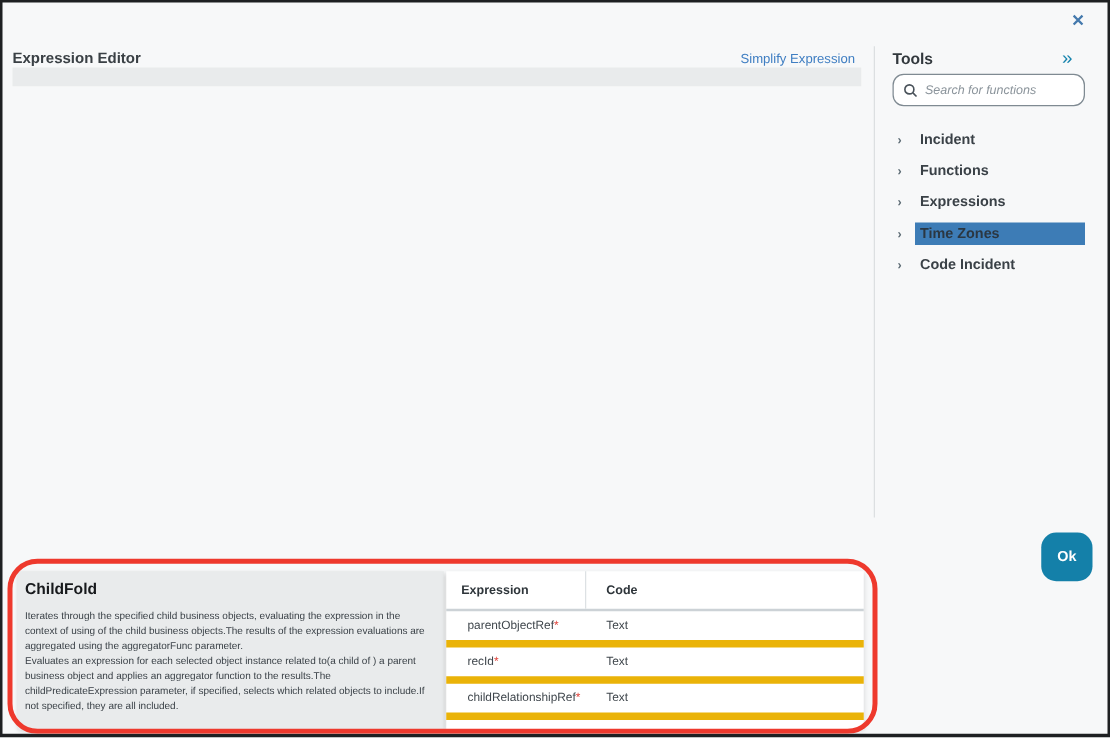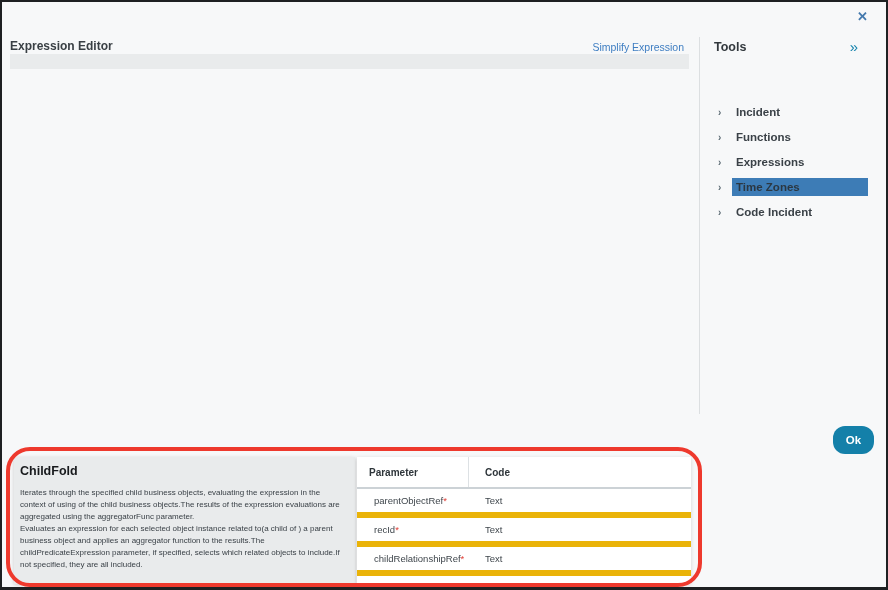--- a/index.html
+++ b/index.html
@@ -63,21 +63,21 @@
 
   .tree { position:absolute; left:716px; top:100px; width:150px; }
   .tree-item { display:flex; align-items:center; height:20px; margin-bottom:5px; cursor:pointer; }
   .chev { width:14px; color:#5d6c75; font-size:10px; font-weight:700; }
   .tree-label-wrap {
     flex:1; padding:3px 4px; font-weight:700; font-size:11.5px; color:#3a4147;
   }
   .tree-item.selected .tree-label-wrap { color:#2b3742; }
 
   .ok-btn {
-    position:absolute; left:831px; top:424px; width:41px; height:28px;
+    position:absolute; left:831px; top:424px; width:41px; height:39px;
     border:none; border-radius:12px; background:#1480a9; color:#fff;
     font-family:"Liberation Sans", sans-serif; font-size:11.5px; font-weight:700;
     cursor:pointer;
   }
 
   .info-panel {
     position:absolute; left:12px; top:455px; width:341px; height:127px;
     background:#e9ebec; box-shadow:0 1px 4px rgba(0,0,0,.18);
     padding:7px 9px 0 6px;
   }
@@ -122,20 +122,27 @@
 
   <div class="expr-field">
     
   </div>
 
   <div class="v-divider"></div>
 
   <div class="tools-title">Tools</div>
   <span class="collapse-ic">»</span>
 
+  <div class="search-box">
+    <svg width="11" height="11" viewBox="0 0 11 11">
+      <circle cx="4.5" cy="4.5" r="3.6" fill="none" stroke="#49525a" stroke-width="1.3"></circle>
+      <line x1="7.3" y1="7.3" x2="10.2" y2="10.2" stroke="#49525a" stroke-width="1.3"></line>
+    </svg>
+    <input placeholder="Search for functions" style="">
+  </div>
 
   <div class="tree" id="tree">
       <div class="tree-item">
         <span class="chev">›</span>
         <span class="tree-label-wrap">Incident</span>
       </div>
       <div class="tree-item">
         <span class="chev">›</span>
         <span class="tree-label-wrap">Functions</span>
       </div>
@@ -158,21 +165,21 @@
   <div class="info-panel">
     <div class="fn-name">ChildFold</div>
     <div class="fn-desc" id="desc">
         <p>Iterates through the specified child business objects, evaluating the expression in the context of using of the child business objects.The results of the expression evaluations are aggregated using the aggregatorFunc parameter.</p>
         <p>Evaluates an expression for each selected object instance related to(a child of ) a parent business object and applies an aggregator function to the results.The childPredicateExpression parameter, if specified, selects which related objects to include.If not specified, they are all included.</p>
       </div>
   </div>
 
   <div class="param-table">
     <div class="thead">
-      <div class="th1">Parameter</div>
+      <div class="th1">Expression</div>
       <div class="th2">Code</div>
     </div>
     <div id="tbody">
         <div class="trow">
           <div class="td1">parentObjectRef<span class="req">*</span></div>
           <div class="td2">Text</div>
         </div>
         <div class="trow">
           <div class="td1">recId<span class="req">*</span></div>
           <div class="td2">Text</div>

